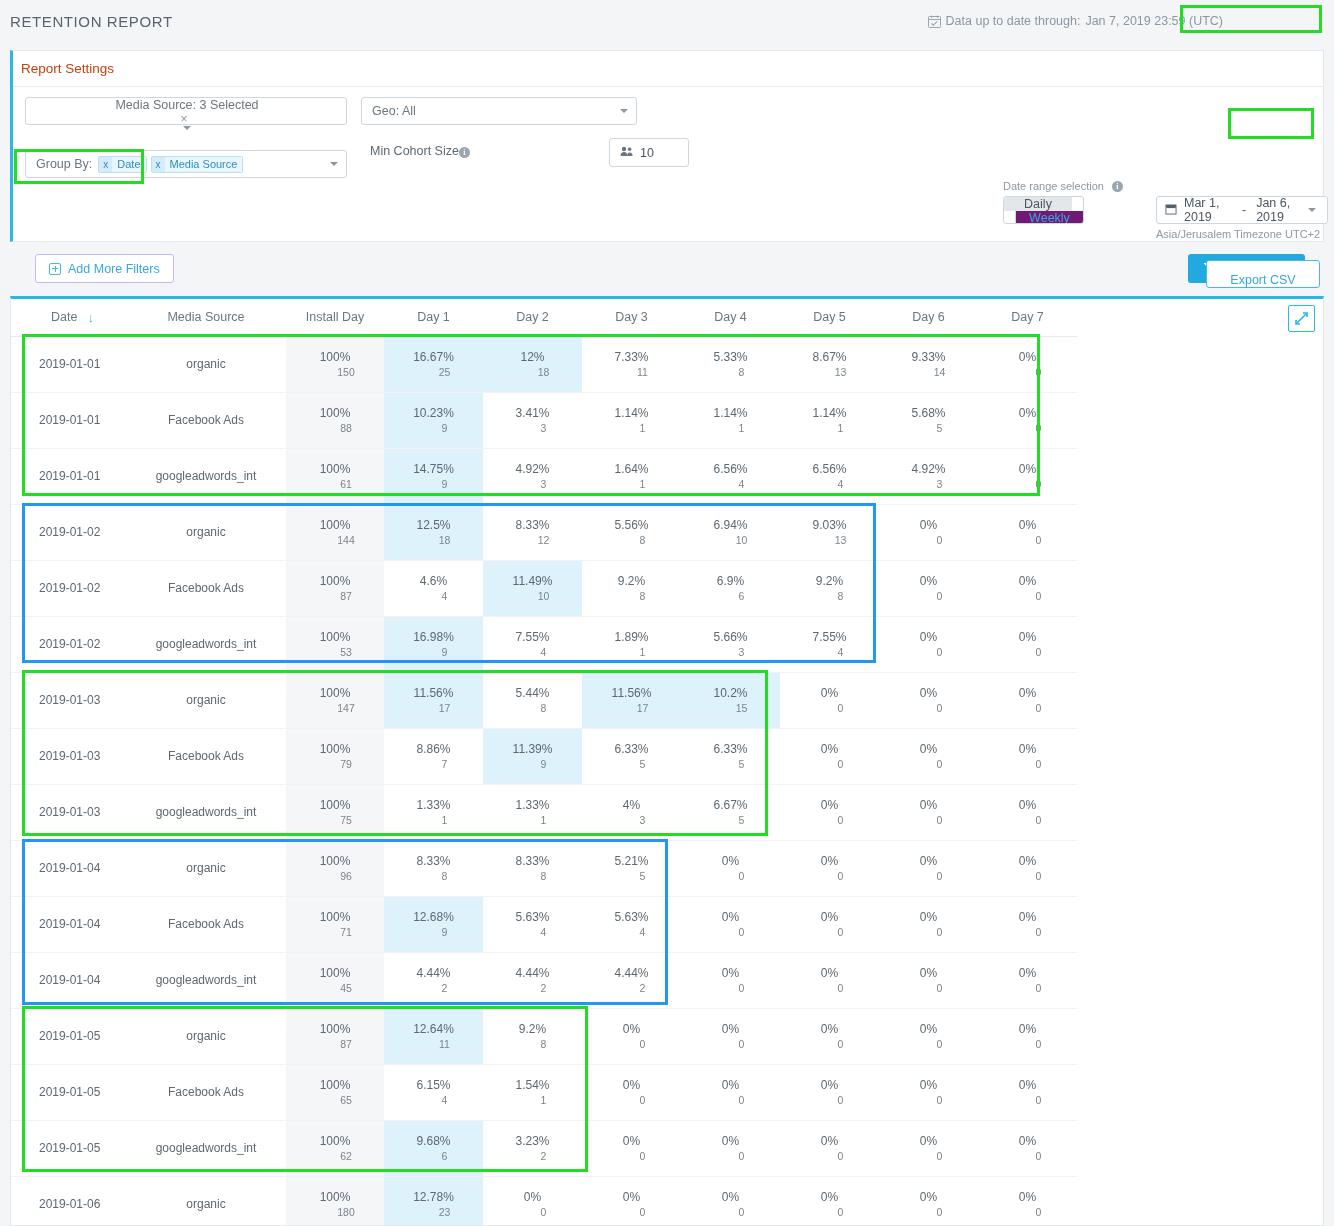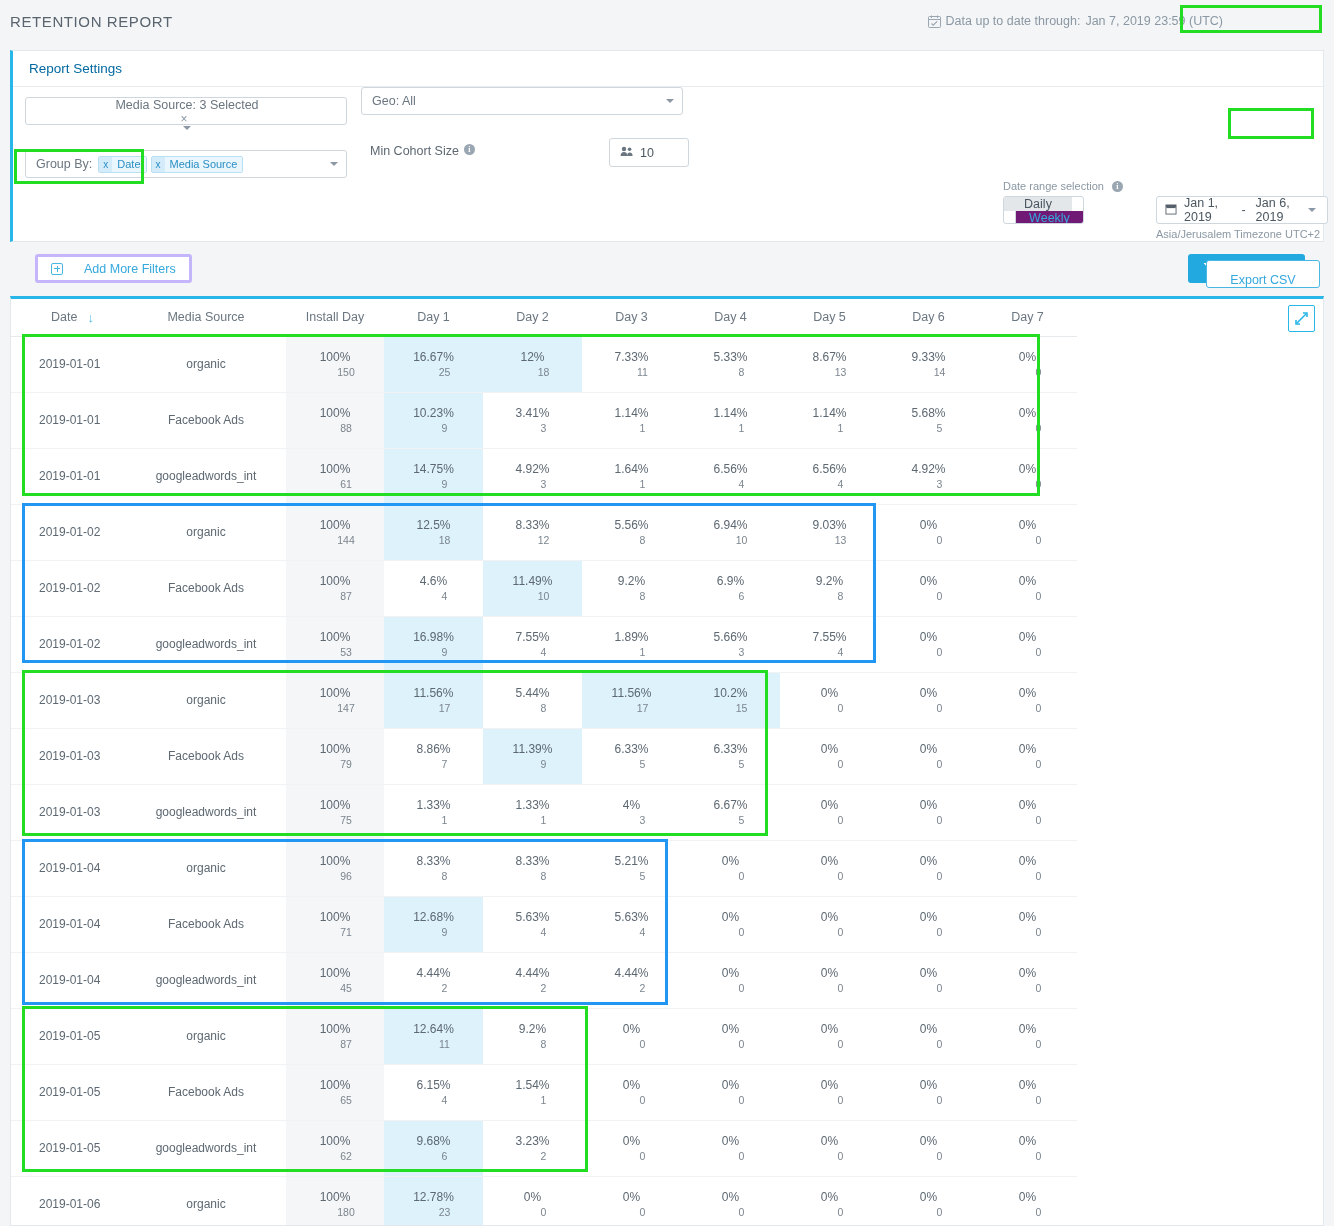--- a/index.html
+++ b/index.html
@@ -29,73 +29,73 @@
   .cal-ico { width: 13px; height: 13px; display: inline-block; position: relative; }
   .cal-ico svg { display: block; }
 
   
   .card {
     position: absolute; left: 10px; top: 50px; width: 1314px; height: 192px;
     background: #fff; border: 1px solid #e3e8ec; border-left: 3px solid #29b6e8;
   }
   .card-head {
     height: 36px; border-bottom: 1px solid #e8ecef;
-    display: flex; align-items: center; padding-left: 16px;
-    font-size: 13.5px; color: #0369a1;
+    display: flex; align-items: center; padding-left: 8px;
+    font-size: 13.5px; color: #c2410c;
   }
   .card-body { position: relative; height: 155px; }
 
   .sel {
     position: absolute; height: 28px; border: 1px solid #cfd7de; border-radius: 3px;
     background: #fff; display: flex; align-items: center;
     padding: 0 8px 0 10px; font-size: 12.5px; color: #6b7680;
   }
   .sel .spacer { flex: 1 1 auto; }
   .sel .x { color: #8b98a3; font-size: 12px; margin-right: 6px; }
   .caret { width: 0; height: 0; border-left: 4px solid transparent;
            border-right: 4px solid transparent; border-top: 4px solid #8b98a3; }
 
   #ms-sel { left: 12px; top: 10px; width: 322px; flex-direction: column; }
-  #geo-sel { left: 348px; top: 0; width: 322px; }
+  #geo-sel { left: 348px; top: 10px; width: 276px; }
   #gb-sel { left: 12px; top: 51px; width: 322px; margin-top: 12px; }
 
   .gb-label { color: #6b7680; margin-right: 6px; white-space: nowrap; }
   .chip {
     display: inline-flex; align-items: center; height: 17px;
     border: 1px solid #b9dff3; border-radius: 2px; margin-right: 4px;
     font-size: 11px; color: #2b8fc4; overflow: hidden;
   }
   .chip .cx {
     background: #d4ecf9; padding: 0 4px; height: 100%;
     display: flex; align-items: center; color: #2b8fc4; font-size: 10px;
   }
   .chip .ct { background: #eaf6fd; padding: 0 5px; height: 100%; display: flex; align-items: center; }
 
   .mcs-label {
     position: absolute; left: 357px; top: 57px;
     font-size: 12.5px; color: #5d6872;
-    display: flex; align-items: flex-start; gap: 5px;
+    display: flex; align-items: flex-end; 
   }
   .info-dot {
     width: 11px; height: 11px; border-radius: 50%; background: #9aa6b1;
     color: #fff; font-size: 8px; line-height: 11px; text-align: center;
     font-family: "Liberation Serif", serif; font-weight: bold;
   }
   #mcs-box {
     position: absolute; left: 596px; top: 51px; width: 80px; height: 29px;
     border: 1px solid #cfd7de; border-radius: 3px; background: #fff;
     display: flex; align-items: center; gap: 6px; padding-left: 10px;
     font-size: 12.5px; color: #4a5660;
   }
 
   .btn-outline {
     position: absolute; left: 22px; top: 203px; height: 29px;
-    border: 3px solid #c4b5fd; border-radius: 3px; background: #fff;
+    border: 1px solid #c4b5fd; border-radius: 3px; background: #fff;
     color: #35a8dd; font-size: 12.5px;
-    display: inline-flex; align-items: center; gap: 21px; padding: 0 13px;
+    display: inline-flex; align-items: center; gap: 7px; padding: 0 13px;
     cursor: pointer;
   }
   .plus-box {
     width: 12px; height: 12px; border: 1px solid #49b7e4; border-radius: 2px;
     position: relative;
   }
   .plus-box:before, .plus-box:after {
     content: ""; position: absolute; background: #49b7e4;
   }
   .plus-box:before { left: 4.5px; top: 2px; width: 1px; height: 6px; }
@@ -270,21 +270,21 @@
     </div>
 
     <div id="daterange">
       <span>
         <svg width="12" height="12" viewBox="0 0 12 12">
           <rect x="0.5" y="1.5" width="11" height="10" fill="#55606a"></rect>
           <rect x="1.4" y="4" width="9.2" height="6.6" fill="#fff"></rect>
           <rect x="1.4" y="4" width="9.2" height="1.1" fill="#55606a"></rect>
         </svg>
       </span>
-      <span>Jan 1, 2019</span>
+      <span>Mar 1, 2019</span>
       <span>-</span>
       <span id="dr-end-wrap">
         <span>Jan 6, 2019</span>
         <span class="caret"></span>
       </span>
     </div>
 
     <div class="tz-note">Asia/Jerusalem Timezone UTC+2</div>
   </div>
 

